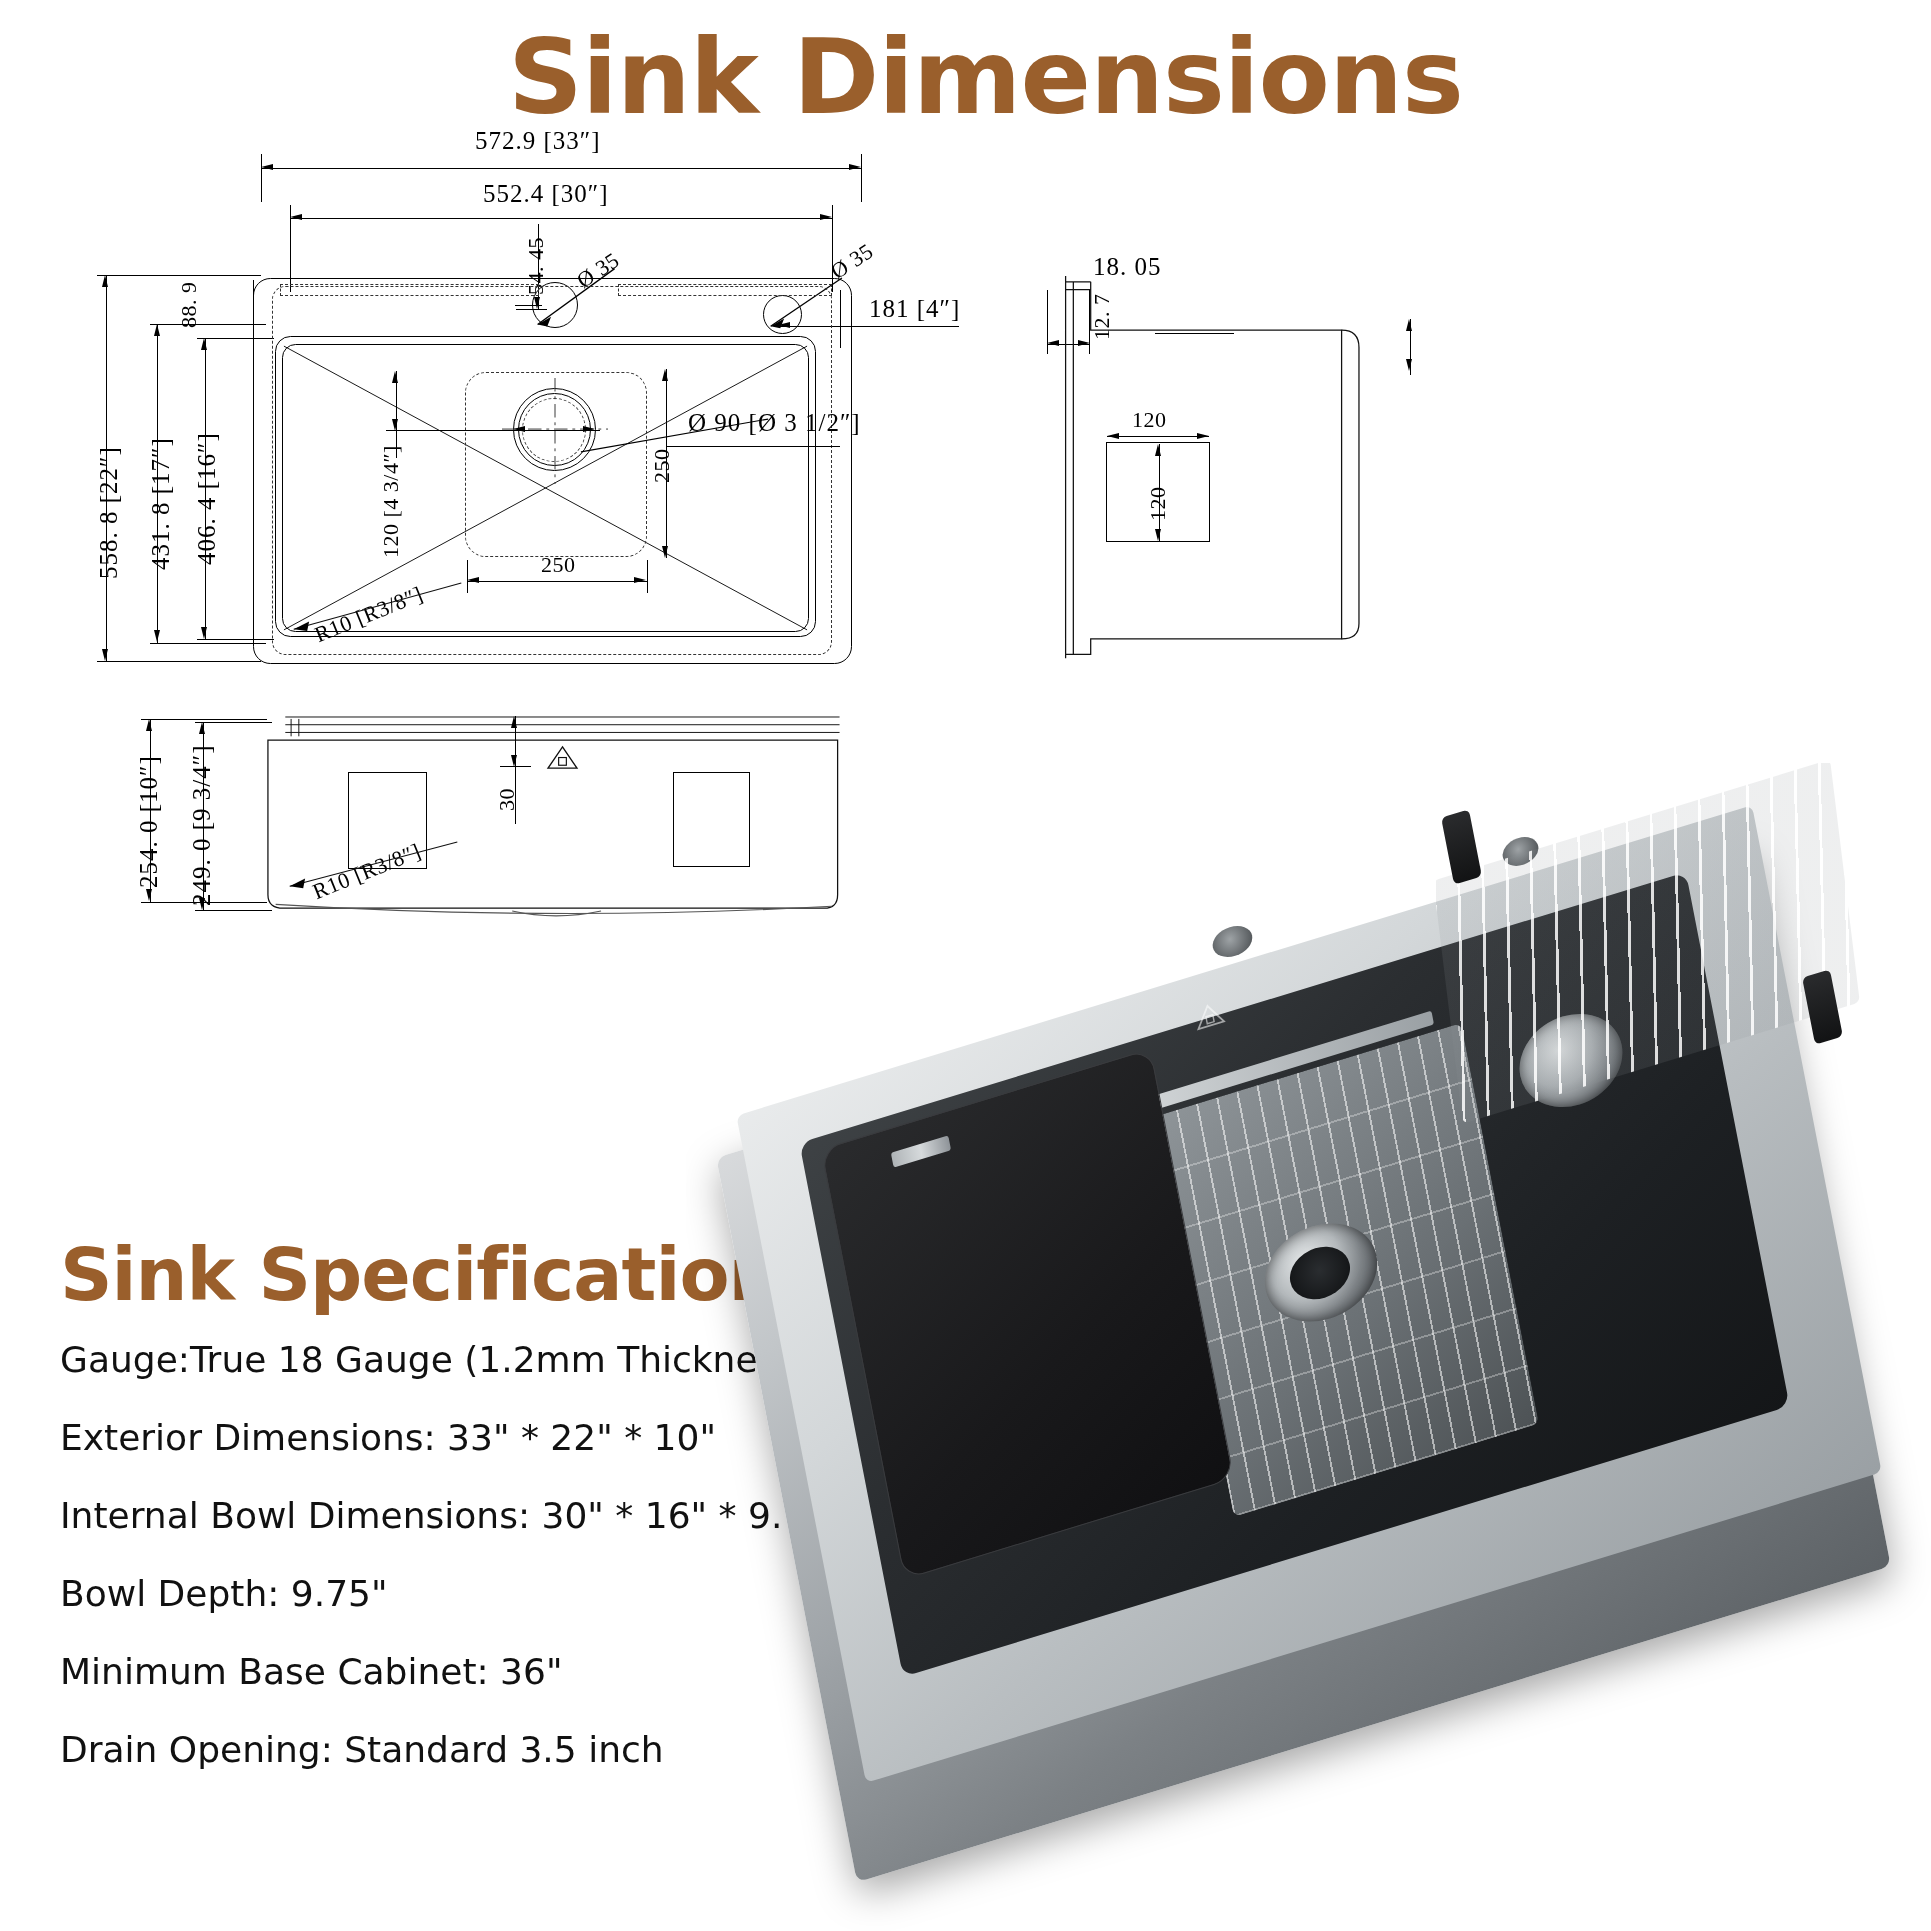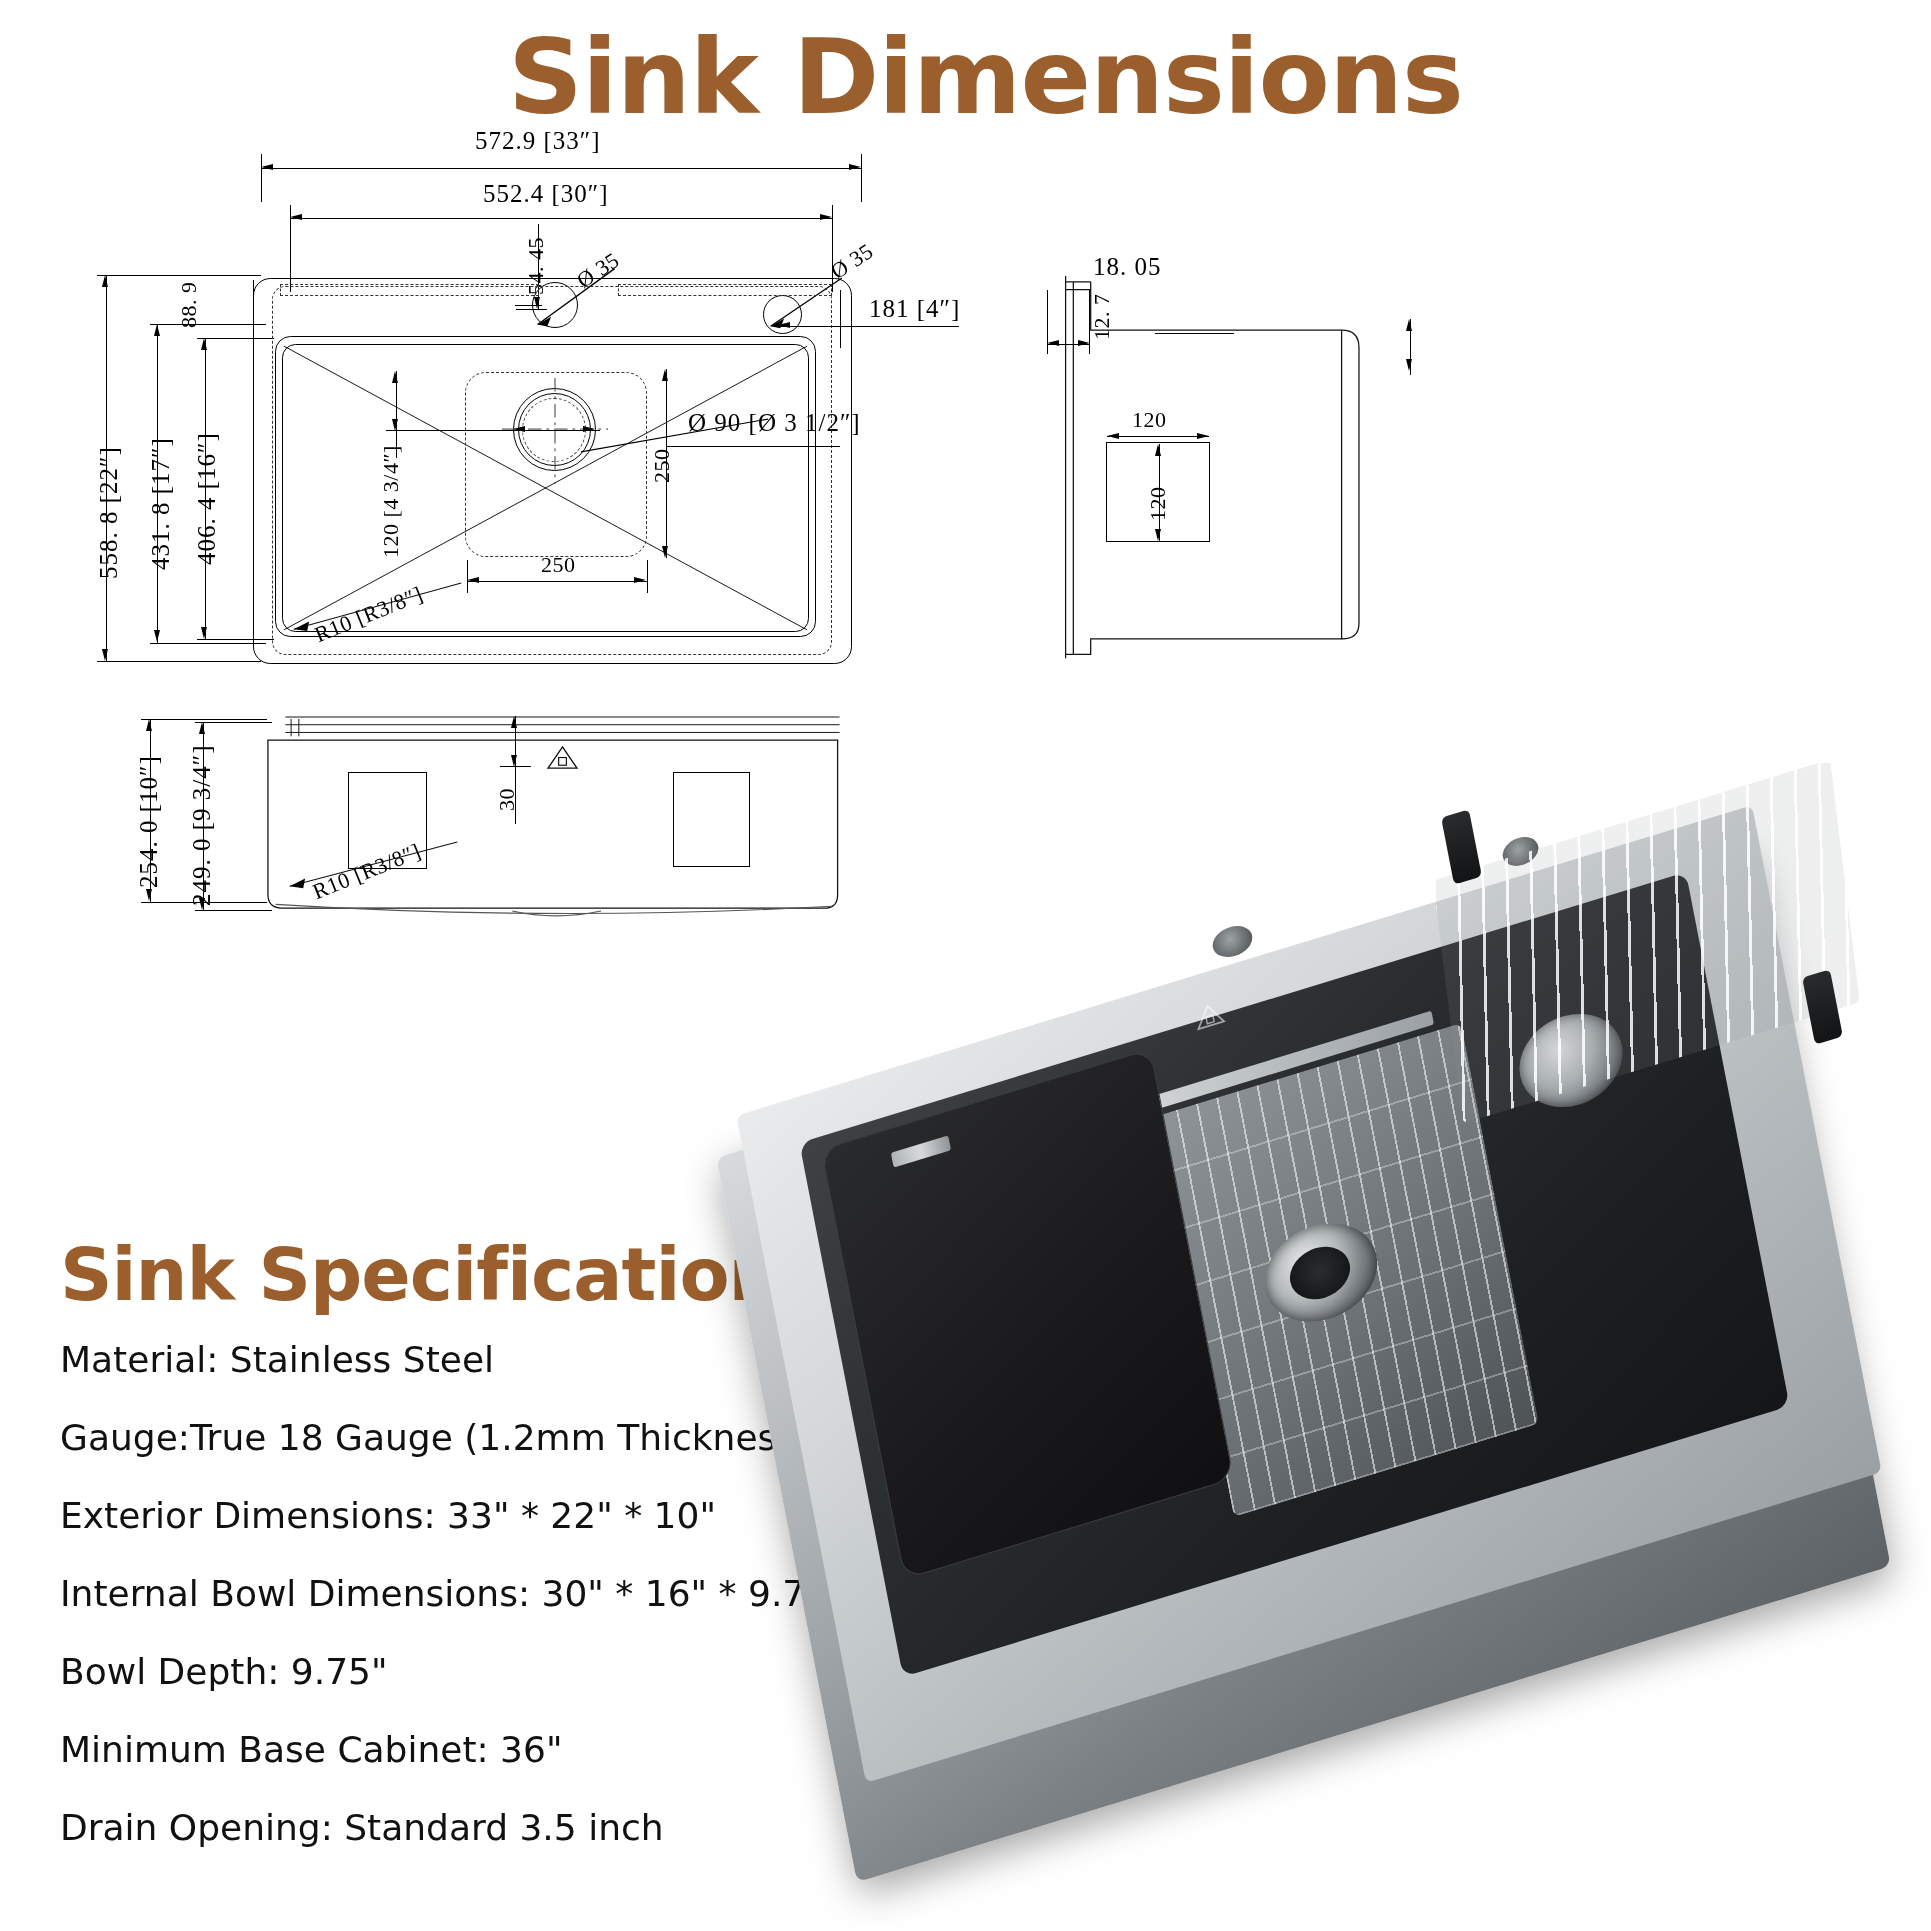--- a/index.html
+++ b/index.html
@@ -362,21 +362,20 @@
 
     <div class="abs cad dim-sm rotdiag2" style="left:309px;top:881px;">R10  [R3/8″]</div>
     <svg class="abs" style="left:282px;top:838px;" width="183" height="56" viewBox="0 0 190 58">
       <line x1="8" y1="50" x2="182" y2="4" stroke="#111" stroke-width="1.1"></line>
       <polygon points="8,50 24,42 22,52" fill="#000"></polygon>
     </svg>
   </div>
 
   <div id="spec-title" class="h-title abs">Sink Specifications</div>
   <div class="spec-list" id="spec-list">
-      <div class="spec-item">Material: Stainless Steel</div>
       <div class="spec-item">Gauge:True 18 Gauge (1.2mm Thickness)</div>
       <div class="spec-item">Exterior Dimensions: 33" * 22" * 10"</div>
       <div class="spec-item">Internal Bowl Dimensions: 30" * 16" * 9.75"</div>
       <div class="spec-item">Bowl Depth: 9.75"</div>
       <div class="spec-item">Minimum Base Cabinet: 36"</div>
       <div class="spec-item">Drain Opening: Standard 3.5 inch</div>
     </div>
 
   <div class="photo">
     <div class="sink-body"></div>

